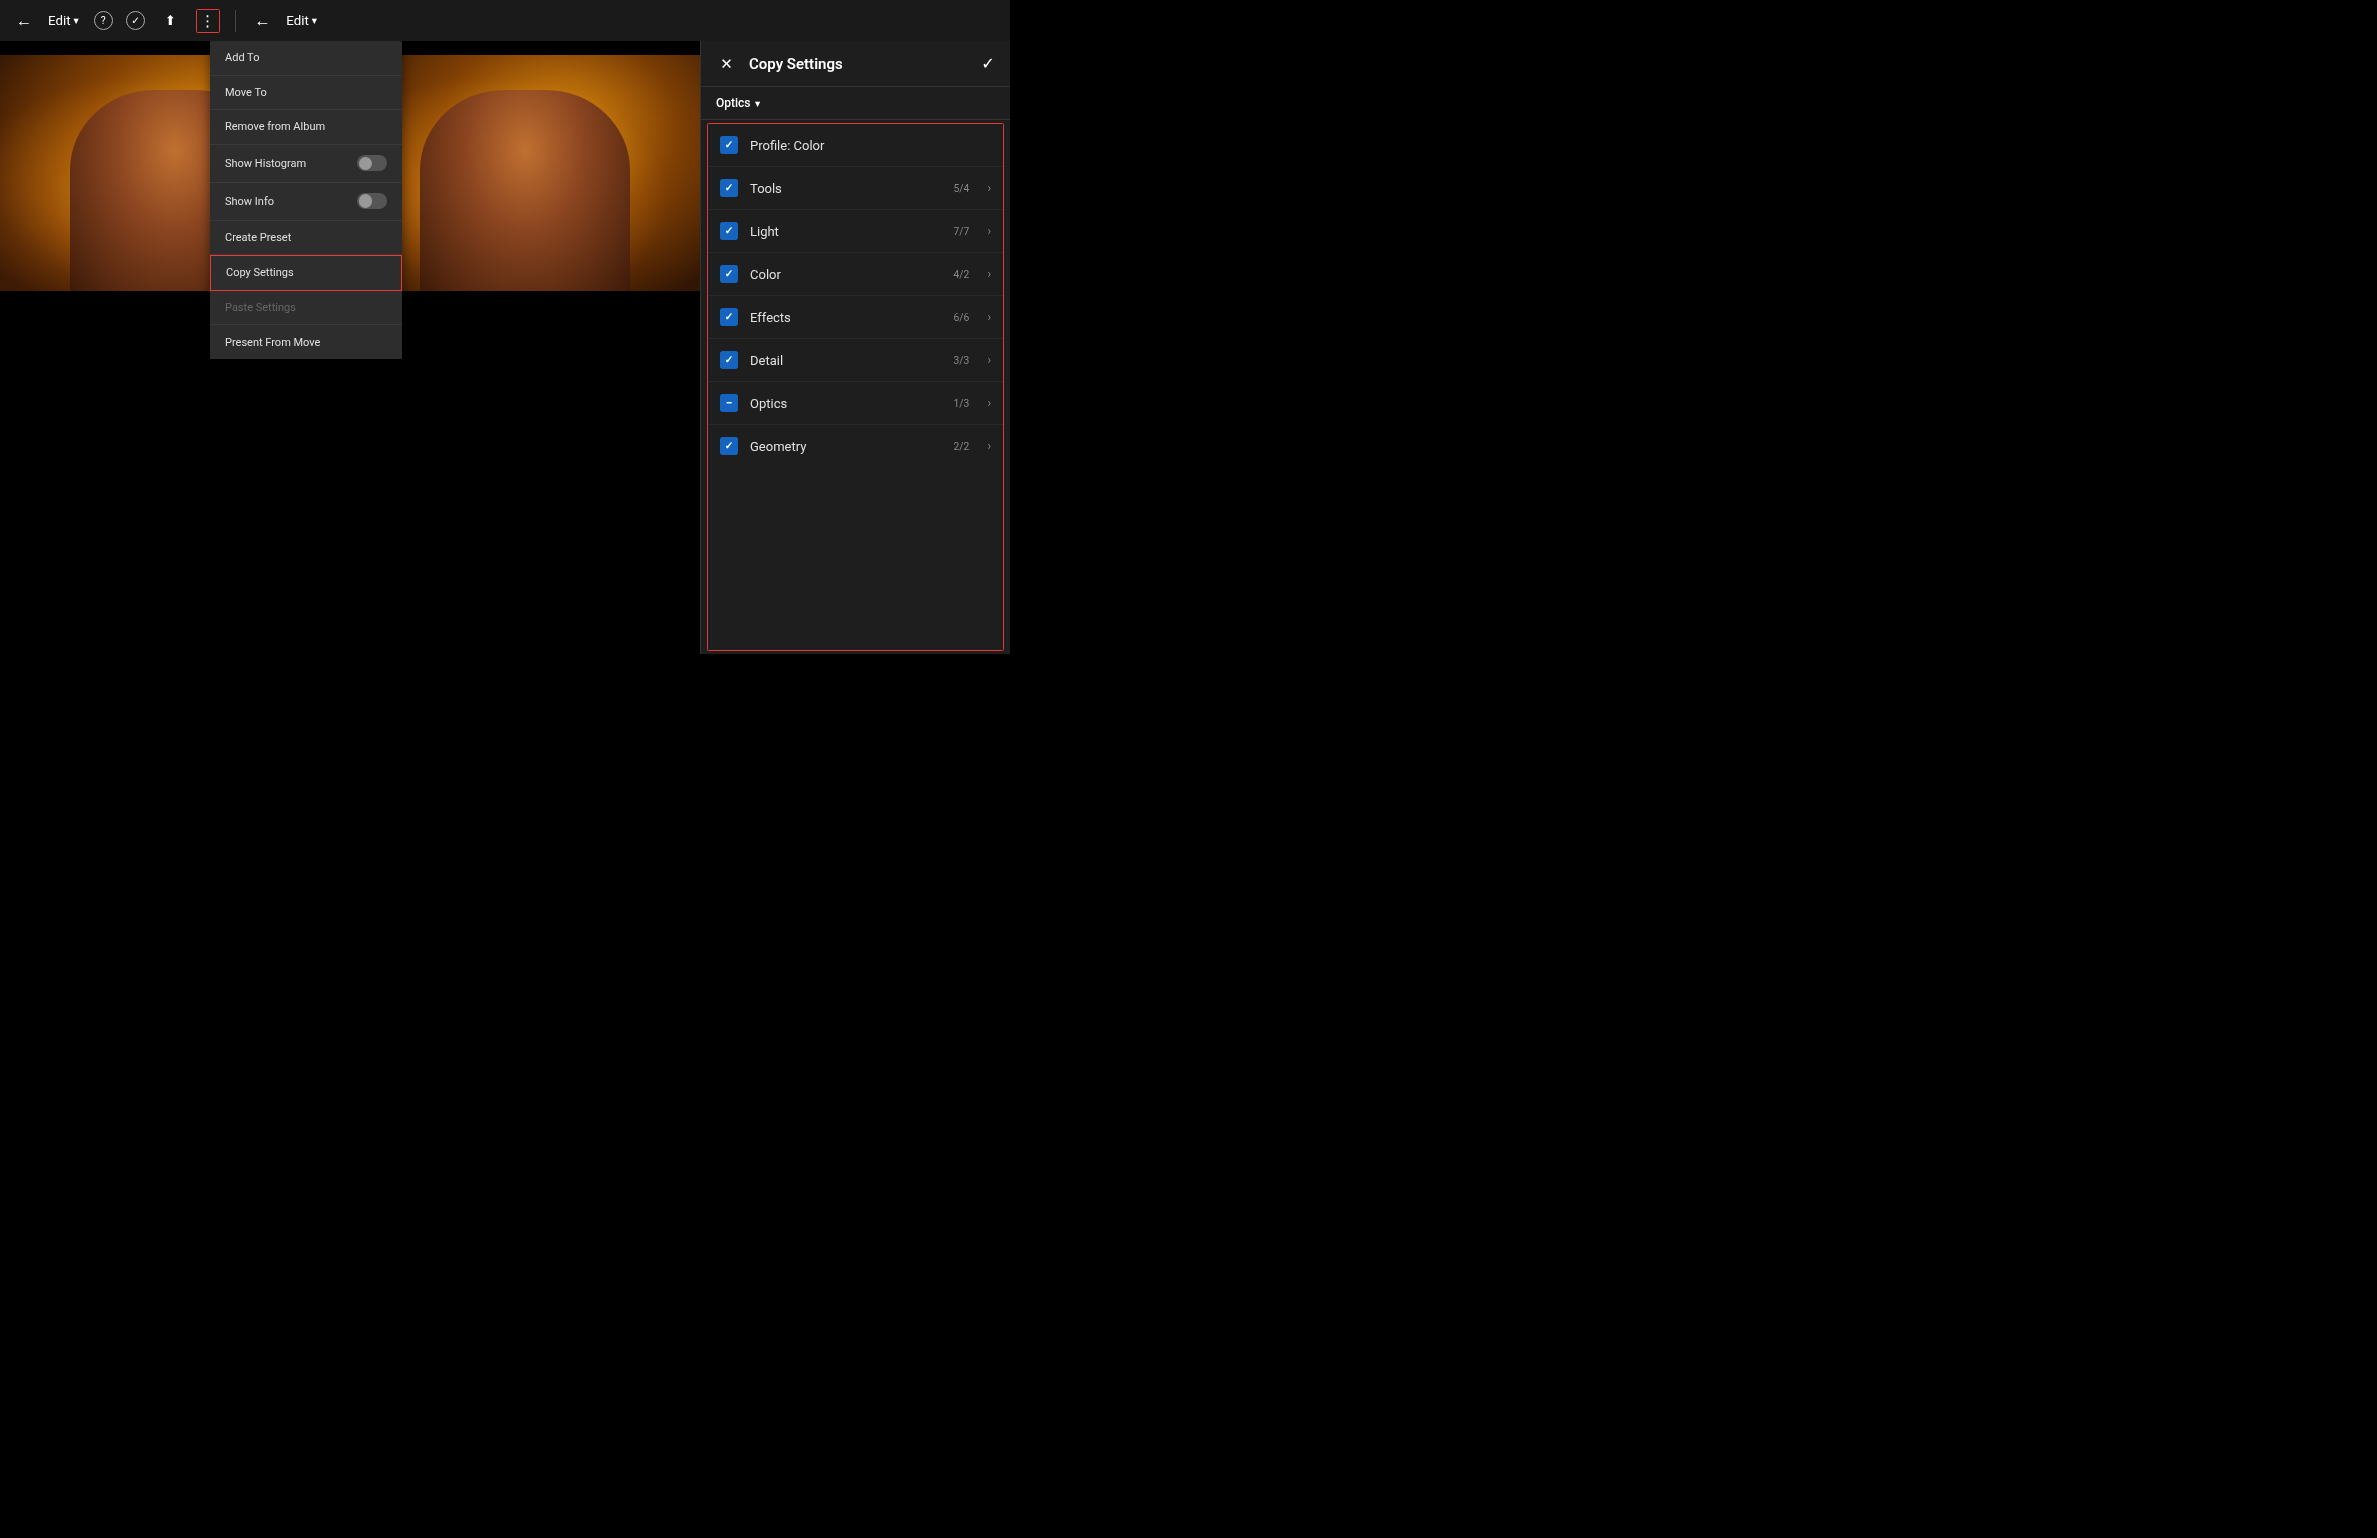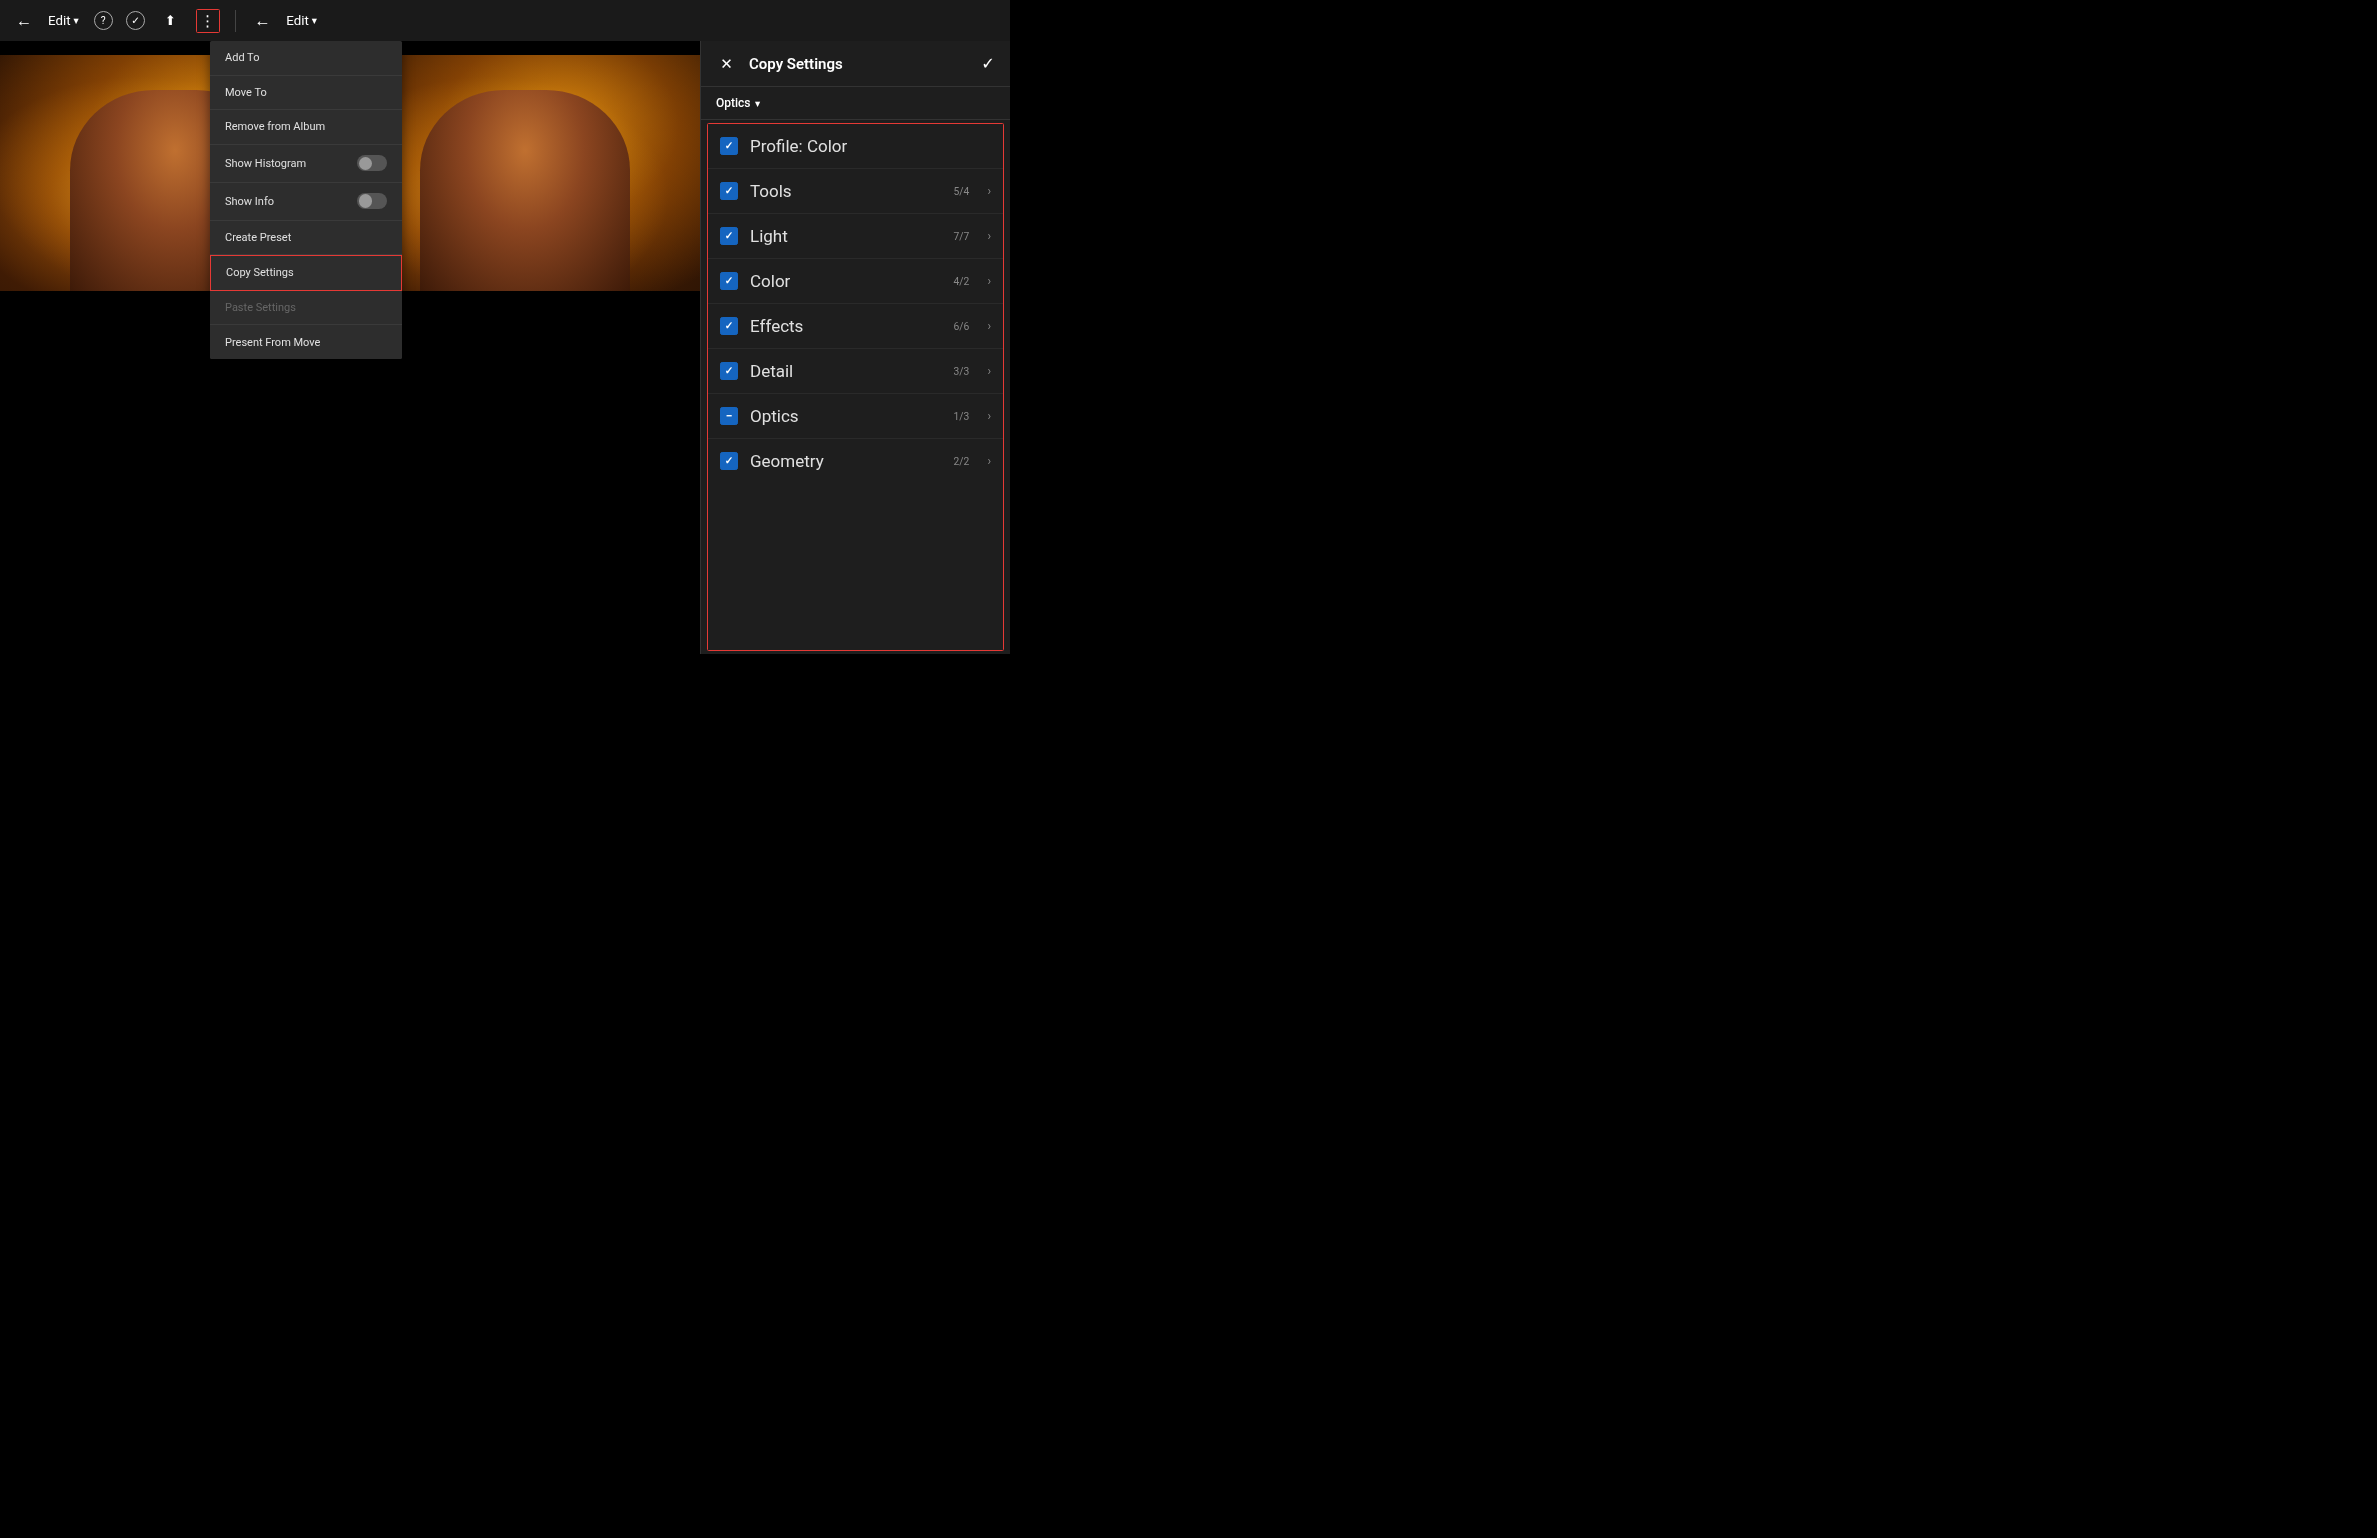--- a/index.html
+++ b/index.html
@@ -282,21 +282,21 @@
       font-weight: bold;
       line-height: 1;
     }
     .checkbox.partial .check-inner {
       font-size: 12px;
       font-weight: bold;
     }
 
     .settings-item-label {
       color: #e0e0e0;
-      font-size: 17px;
+      font-size: 13px;
       flex: 1;
     }
 
     .settings-item-count {
       color: #888;
       font-size: 10.3px;
       margin-right: 6px;
     }
 
     .chevron-right {

